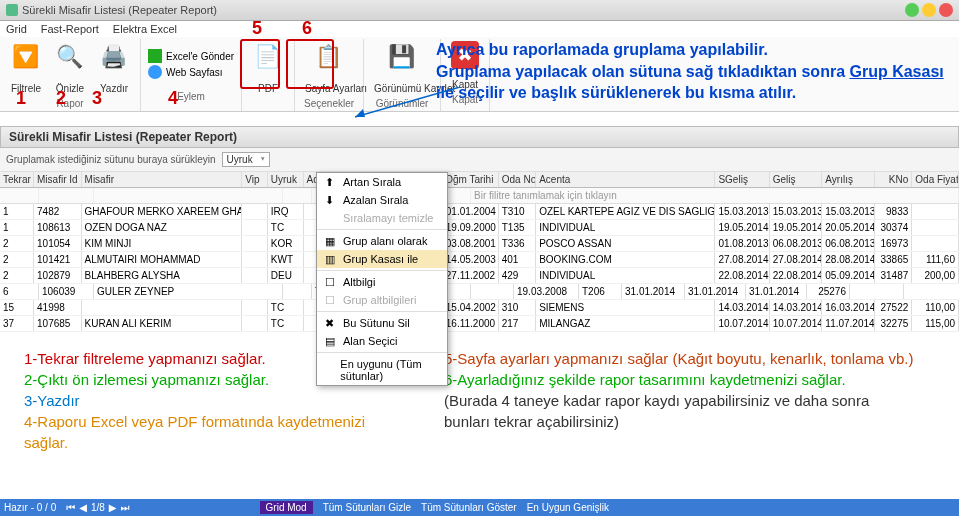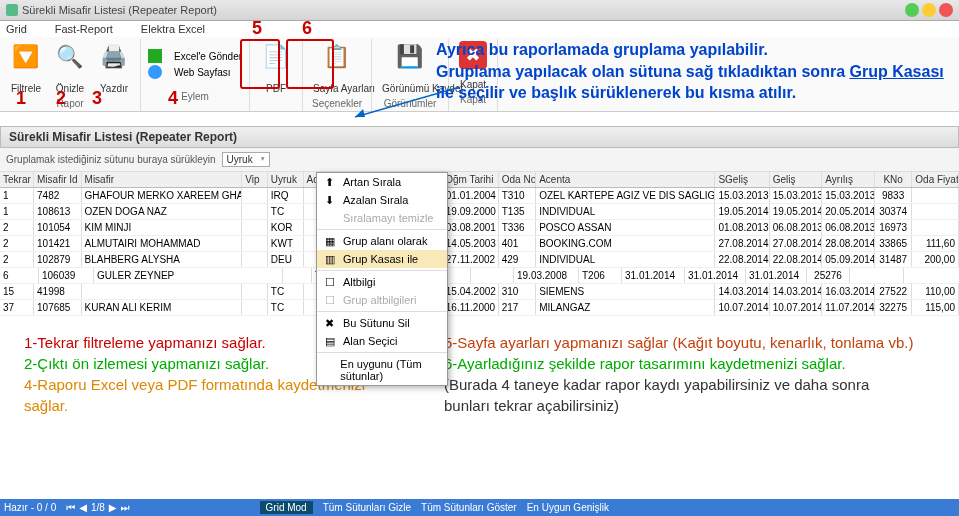--- a/index.html
+++ b/index.html
@@ -4,29 +4,29 @@
 <style>
 body{margin:0;font-family:Arial,sans-serif;font-size:11px;background:#fff;width:959px;height:516px;overflow:hidden}
 .titlebar{background:linear-gradient(#e8e8e8,#d4d4d4);height:20px;display:flex;align-items:center;padding:0 6px;border-bottom:1px solid #aaa}
 .tb-icon{width:12px;height:12px;background:#5b8;border-radius:2px;margin-right:4px}
 .titlebar-text{color:#444;flex:1}
 .tb-btns{display:flex;gap:3px}
 .tb-btn{width:14px;height:14px;border-radius:50%}
 .tb-green{background:#5c5}
 .tb-yel{background:#fc3}
 .tb-red{background:#e55}
-.menubar{display:flex;padding:2px 6px;font-size:11px;gap:28px;color:#333}
+.menubar{display:flex;padding:2px 6px;font-size:11px;gap:14px;color:#333}
 .ribbon{display:flex;border-bottom:1px solid #ccc;padding:2px 0 0;background:#fafafa;position:relative}
 .rgroup{display:flex;flex-direction:column;align-items:center;border-right:1px solid #ddd;padding:0 4px}
 .rrow{display:flex}
 .ritem{display:flex;flex-direction:column;align-items:center;padding:2px 6px;cursor:pointer}
 .ricon{width:32px;height:32px;display:flex;align-items:center;justify-content:center;font-size:22px}
 .rlabel{font-size:10px;color:#333;margin-top:10px;white-space:nowrap}
 .rgroup-lab{font-size:10px;color:#666;padding:2px 0}
-.smallitem{display:flex;align-items:center;gap:12px;padding:1px 3px;font-size:10px;white-space:nowrap}
+.smallitem{display:flex;align-items:center;gap:4px;padding:1px 3px;font-size:10px;white-space:nowrap}
 .smallicon{width:14px;height:14px;display:inline-block}
 .red-num{position:absolute;color:#c00;font-size:18px;font-weight:bold}
 .red-box{position:absolute;border:2px solid #c00;border-radius:3px}
 .annot{color:#0044cc;font-size:16px;font-weight:bold;line-height:1.35;padding:6px}
 .annot u{text-decoration:underline}
 .sub-title{background:linear-gradient(#f0f0f0,#dcdcdc);padding:3px 8px;font-weight:bold;font-size:12px;color:#333;border:1px solid #bbb}
 .group-bar{background:#f4f4f4;padding:4px 6px;font-size:10px;color:#555;display:flex;align-items:center;gap:6px;border-bottom:1px solid #ddd}
 .group-chip{background:#fff;border:1px solid #aaa;padding:1px 16px 1px 4px;color:#333;position:relative}
 .group-chip:after{content:'►';font-size:6px;color:#888;position:absolute;right:3px;top:3px;transform:rotate(90deg)}
 .grid-wrap{position:relative;width:959px}
@@ -42,21 +42,21 @@
 .c-uyr{width:34px}
 .c-adr{width:60px}
 .c-tel{width:44px}
 .c-em{width:36px}
 .c-dt{width:58px}
 .c-oda{width:36px}
 .c-ac{width:204px}
 .c-sg{width:56px}
 .c-ge{width:54px}
 .c-ay{width:54px}
-.c-kn{width:36px;text-align:center}
+.c-kn{width:36px;text-align:right}
 .c-of{width:47px;text-align:right}
 .ctx{position:absolute;background:#fff;border:1px solid #999;box-shadow:2px 2px 6px rgba(0,0,0,.3);font-size:11px;width:130px;z-index:10}
 .ctx-item{padding:3px 8px;display:flex;align-items:center;gap:6px}
 .ctx-item.sel{background:#f9e9b9}
 .ctx-sep{height:1px;background:#ddd;margin:2px 0}
 .ctx-ic{width:12px;height:12px;display:inline-block}
 .ctx-item.dis{color:#aaa}
 .legend{display:flex;gap:40px;padding:16px 24px;font-size:15px;line-height:1.4}
 .legend b{font-weight:normal}
 .r1{color:#c00}.r2{color:#0a0}.r3{color:#07c}.r4{color:#d80}.r5{color:#c2410c}.r6{color:#0a0}
@@ -191,20 +191,30 @@
   <div class="c-em">E.mail</div>
   <div class="c-dt">Dğm Tarihi</div>
   <div class="c-oda">Oda No</div>
   <div class="c-ac">Acenta</div>
   <div class="c-sg">SGeliş</div>
   <div class="c-ge">Geliş</div>
   <div class="c-ay">Ayrılış</div>
   <div class="c-kn">KNo</div>
   <div class="c-of">Oda Fiyatı</div>
 </div>
+<div class="filter-row">
+  <div class="c-tek"></div>
+      <div class="c-mid"></div>
+      <div class="c-mis"></div>
+      <div class="c-vip"></div>
+      <div class="c-uyr"></div>
+  <div class="c-adr"></div>
+      <div class="c-tel"></div>
+  <div style="flex:1">Bir filitre tanımlamak için tıklayın</div>
+</div>
 <div id="rows">
       <div class="grid-row">
         <div class="c-tek">1</div>
         <div class="c-mid">7482</div>
         <div class="c-mis">GHAFOUR MERKO XAREEM GHAFOUR</div>
         <div class="c-vip"></div>
         <div class="c-uyr">IRQ</div>
         <div class="c-adr"></div>
         <div class="c-tel"></div>
         <div class="c-em"></div>
@@ -389,35 +399,36 @@
         <span class="ctx-ic"></span>
         <span>En uygunu (Tüm sütunlar)</span>
       </div>
 </div>
 </div>
 
 <div class="legend">
   <div style="width:380px">
     <div><b class="r1">1-Tekrar filtreleme yapmanızı sağlar.</b></div>
     <div><b class="r2">2-Çıktı ön izlemesi yapmanızı sağlar.</b></div>
+    <div><b class="r3">3-Yazdır</b></div>
     <div><b class="r4">4-Raporu Excel veya PDF formatında kaydetmenizi sağlar.</b></div>
   </div>
   <div style="width:470px">
     <div><b class="r5">5-Sayfa ayarları yapmanızı sağlar (Kağıt boyutu, kenarlık, tonlama vb.)</b></div>
     <div><b class="r6">6-Ayarladığınız şekilde rapor tasarımını kaydetmenizi sağlar.</b></div>
     <div><b style="color:#333">(Burada 4 taneye kadar rapor kaydı yapabilirsiniz ve daha sonra bunları tekrar açabilirsiniz)</b></div>
   </div>
 </div>
 
 <div class="statusbar">
   <span>Hazır - 0 / 0</span>
   <span class="pager">
     <span>⏮</span>
     <span>◀</span>
     <span>1/8</span>
     <span>▶</span>
     <span>⏭</span>
   </span>
-  <span style="margin-left:120px;background:#0c4a6e;padding:1px 6px">Grid Mod</span>
+  <span style="margin-left:120px;background:#4c1d95;padding:1px 6px">Grid Mod</span>
   <span>Tüm Sütunları Gizle</span>
   <span>Tüm Sütunları Göster</span>
   <span>En Uygun Genişlik</span>
 </div>
 
 </body></html>

